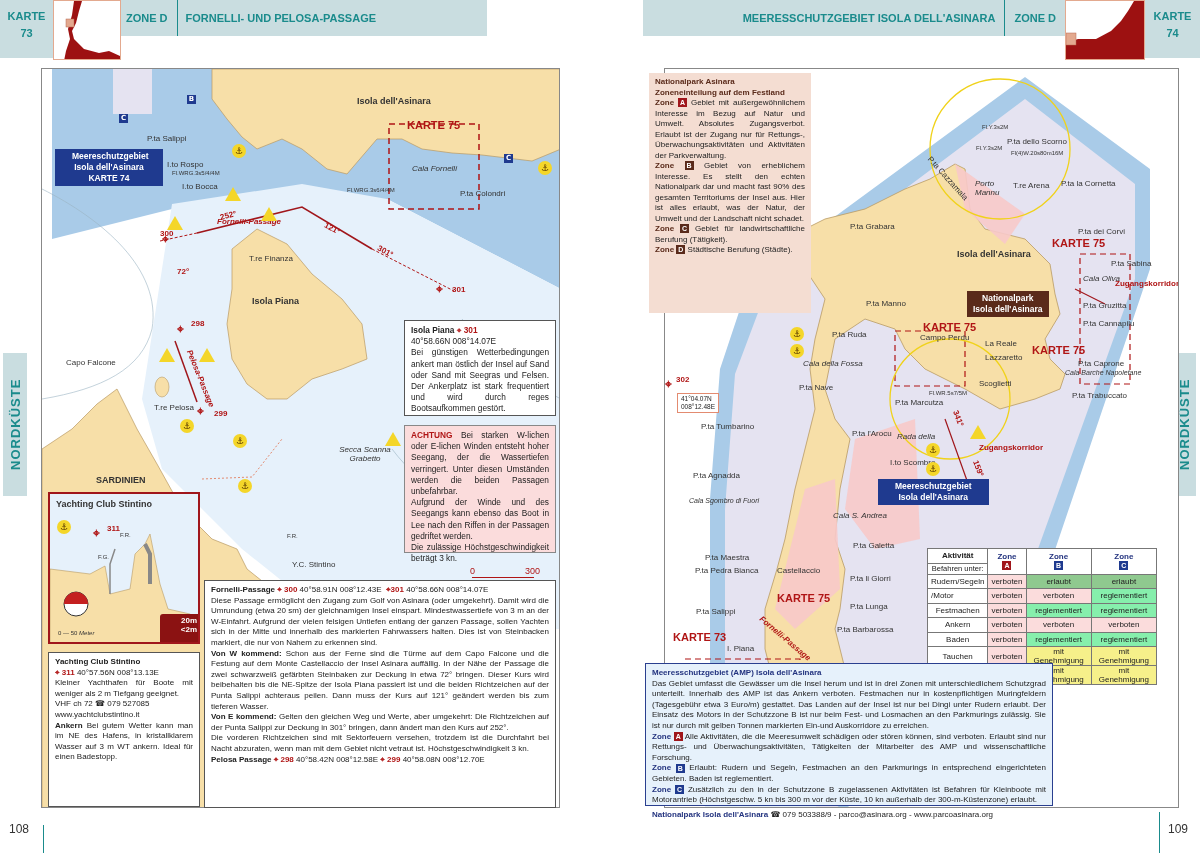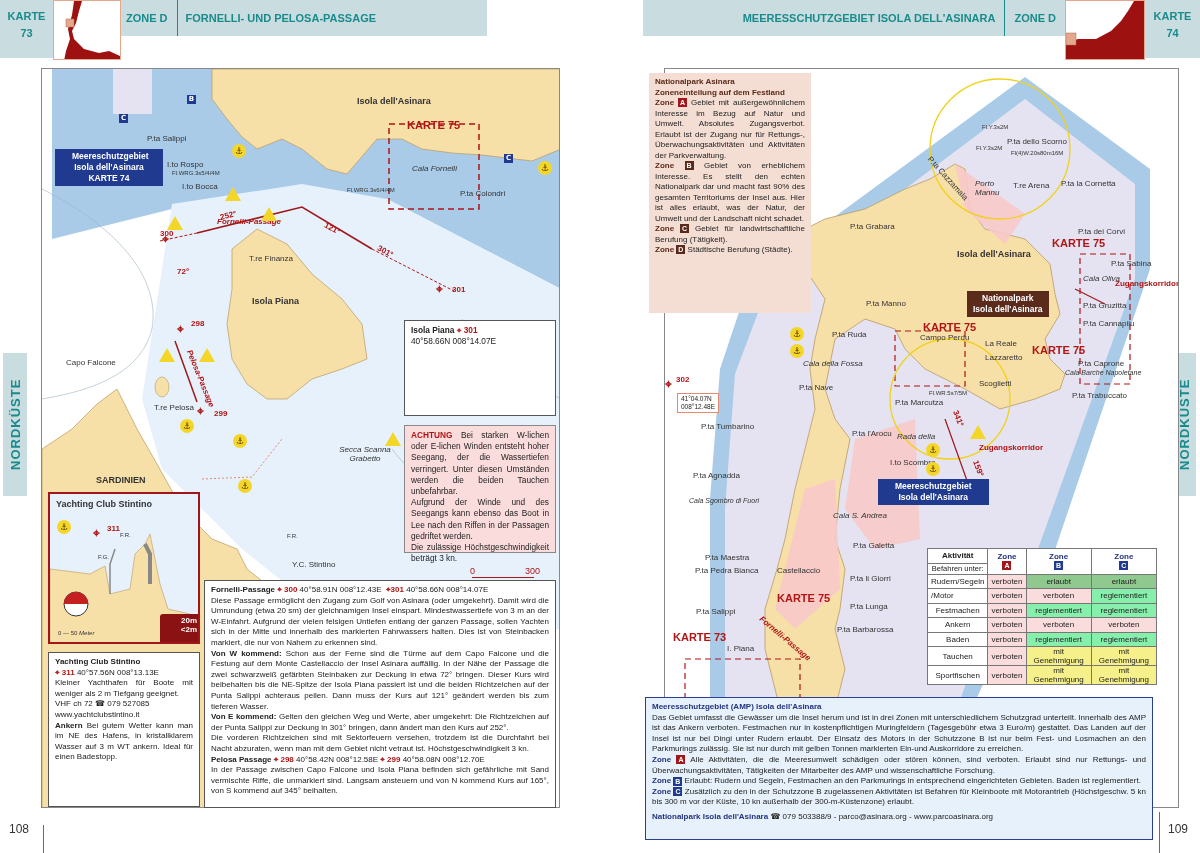--- a/index.html
+++ b/index.html
@@ -153,24 +153,25 @@
     <span style="position:absolute;left:0;top:0;">0</span>
     <span style="position:absolute;left:55px;top:0;">300</span>
     <div style="position:absolute;left:2px;top:11px;width:62px;height:1px;background:#b01515;"></div>
     <span style="position:absolute;left:14px;top:13px;">Meter</span>
   </div>
 </div>
 
 <div class="abs info-box" style="left:404px;top:320px;width:152px;height:96px;">
   <div><b class="t">Isola Piana</b> <span class="red">⌖</span> <span class="red">301</span></div>
   <div>40°58.66N 008°14.07E</div>
+  <div>Bei günstigen Wetterbedingungen ankert man östlich der Insel auf Sand oder Sand mit Seegras und Felsen. Der Ankerplatz ist stark frequentiert und wird durch reges Bootsaufkommen gestört.</div>
 </div>
 
 <div class="abs info-box pink-box" style="left:404px;top:425px;width:152px;height:128px;border-color:#888;">
-  <div><span class="red">ACHTUNG</span> <span>Bei starken W-lichen oder E-lichen Winden entsteht hoher Seegang, der die Wassertiefen verringert. Unter diesen Umständen werden die beiden Tauchen unbefahrbar.</span></div>
+  <div><span class="red">ACHTUNG</span> <span>Bei starken W-lichen oder E-lichen Winden entsteht hoher Seegang, der die Wassertiefen verringert. Unter diesen Umständen werden die beiden Passagen unbefahrbar.</span></div>
   <div>Aufgrund der Winde und des Seegangs kann ebenso das Boot in Lee nach den Riffen in der Passagen gedriftet werden.</div>
   <div>Die zulässige Höchstgeschwindigkeit beträgt 3 kn.</div>
 </div>
 
 <div class="abs" style="left:48px;top:492px;width:152px;height:152px;border:2px solid #a0161b;background:#e6f1fb;overflow:hidden;">
   <svg width="152" height="152" style="position:absolute;left:0;top:0;">
     <path d="M0,75 L40,80 L55,72 L60,100 L80,95 L85,60 L95,50 L100,40 L110,90 L118,115 L140,120 L152,130 L152,152 L0,152 Z" fill="#f7dfa8" stroke="#b99a63" stroke-width="0.6"></path>
     <polyline points="60,100 60,70 65,55" fill="none" stroke="#888" stroke-width="1.5"></polyline>
     <polyline points="95,50 100,60 100,90" fill="none" stroke="#888" stroke-width="4"></polyline>
     <circle cx="26" cy="110" r="12" fill="#fff" stroke="#333" stroke-width="1"></circle>
@@ -200,21 +201,20 @@
   <div><b class="t">Ankern</b> <span>Bei gutem Wetter kann man im NE des Hafens, in kristallklarem Wasser auf 3 m WT ankern. Ideal für einen Badestopp.</span></div>
 </div>
 
 <div class="abs info-box" style="left:204px;top:580px;width:352px;height:228px;font-size:8px;line-height:10.6px;">
   <div><b class="t">Fornelli-Passage</b> <span class="red">⌖</span> <span class="red">300</span> <span>40°58.91N 008°12.43E</span> &nbsp;<span class="red">⌖</span><span class="red">301</span> <span>40°58.66N 008°14.07E</span></div>
   <div>Diese Passage ermöglicht den Zugang zum Golf von Asinara (oder umgekehrt). Damit wird die Umrundung (etwa 20 sm) der gleichnamigen Insel einspart. Mindestwassertiefe von 3 m an der W-Einfahrt. Aufgrund der vielen felsigen Untiefen entlang der ganzen Passage, sollen Yachten sich in der Mitte und innerhalb des markierten Fahrwassers halten. Dies ist von Steinbacken markiert, die nur von Nahem zu erkennen sind.</div>
   <div><b class="t">Von W kommend:</b> <span>Schon aus der Ferne sind die Türme auf dem Capo Falcone und die Festung auf dem Monte Castellaccio der Insel Asinara auffällig. In der Nähe der Passage die zwei schwarzweiß gefärbten Steinbaken zur Deckung in etwa 72° bringen. Dieser Kurs wird beibehalten bis die NE-Spitze der Isola Piana passiert ist und die beiden Richtzeichen auf der Punta Salippi achteraus peilen. Dann muss der Kurs auf 121° geändert werden bis zum tieferen Wasser.</span></div>
   <div><b class="t">Von E kommend:</b> <span>Gelten den gleichen Weg und Werte, aber umgekehrt: Die Richtzeichen auf der Punta Salippi zur Deckung in 301° bringen, dann ändert man den Kurs auf 252°.</span></div>
   <div>Die vorderen Richtzeichen sind mit Sektorfeuern versehen, trotzdem ist die Durchfahrt bei Nacht abzuraten, wenn man mit dem Gebiet nicht vetraut ist. Höchstgeschwindigkeit 3 kn.</div>
   <div><b class="t">Pelosa Passage</b> <span class="red">⌖</span> <span class="red">298</span> <span>40°58.42N 008°12.58E</span> <span class="red">⌖</span> <span class="red">299</span> <span>40°58.08N 008°12.70E</span></div>
-  <div>In der Passage zwischen Capo Falcone und Isola Piana befinden sich gefährliche mit Sand vermischte Riffe, die unmarkiert sind. Langsam ansteuern und von N kommend Kurs auf 165°, von S kommend auf 345° beihalten.</div>
 </div>
 
 <div class="abs page-num" style="left:9px;top:822px;">108</div>
 <div class="abs vline" style="left:43px;top:825px;height:28px;"></div>
 
 <div class="abs hdr-bar" style="left:643px;top:0;width:422px;height:36px;justify-content:flex-end;">
   <span style="padding-right:9px;">MEERESSCHUTZGEBIET ISOLA DELL'ASINARA</span>
   <span style="padding:0 9px;border-left:1px solid #1a8b8c;height:36px;line-height:36px;">ZONE D</span>
 </div>
 <div class="abs thumb" style="left:1065px;top:0;width:80px;height:60px;">
@@ -405,21 +405,21 @@
       </tr>
   <tr>
         <td>Sportfischen</td>
         <td class="c-v">verboten</td>
         <td class="c-g">mit Genehmigung</td>
         <td class="c-g">mit Genehmigung</td>
       </tr>
 </tbody>
   </table>
 
-<div class="abs info-box blue-box" style="left:645px;top:697px;width:508px;height:143px;font-size:8px;line-height:10.6px;">
+<div class="abs info-box blue-box" style="left:645px;top:663px;width:408px;height:143px;font-size:8px;line-height:10.6px;">
   <div><span class="navy">Meeresschutzgebiet (AMP) Isola dell'Asinara</span></div>
   <div>Das Gebiet umfasst die Gewässer um die Insel herum und ist in drei Zonen mit unterschiedlichem Schutzgrad unterteilt. Innerhalb des AMP ist das Ankern verboten. Festmachen nur in kostenpflichtigen Muringfeldern (Tagesgebühr etwa 3 Euro/m) gestattet. Das Landen auf der Insel ist nur bei Dingi unter Rudern erlaubt. Der Einsatz des Motors in der Schutzzone B ist nur beim Fest- und Losmachen an den Parkmurings zulässig. Sie ist nur durch mit gelben Tonnen markierten Ein-und Auskorridore zu erreichen.</div>
   <div><span class="navy">Zone</span> <span class="zone-sq zA">A</span> <span>Alle Aktivitäten, die die Meeresumwelt schädigen oder stören können, sind verboten. Erlaubt sind nur Rettungs- und Überwachungsaktivitäten, Tätigkeiten der Mitarbeiter des AMP und wissenschaftliche Forschung.</span></div>
   <div><span class="navy">Zone</span> <span class="zone-sq zB">B</span> <span>Erlaubt: Rudern und Segeln, Festmachen an den Parkmurings in entsprechend eingerichteten Gebieten. Baden ist reglementiert.</span></div>
   <div><span class="navy">Zone</span> <span class="zone-sq zC">C</span> <span>Zusätzlich zu den in der Schutzzone B zugelassenen Aktivitäten ist Befahren für Kleinboote mit Motorantrieb (Höchstgeschw. 5 kn bis 300 m vor der Küste, 10 kn außerhalb der 300-m-Küstenzone) erlaubt.</span></div>
   <div style="margin-top:4px;"><span class="navy">Nationalpark Isola dell'Asinara</span> <span>☎</span> <span>079 503388/9 - parco@asinara.org - www.parcoasinara.org</span></div>
 </div>
 
 <div class="abs vline" style="left:1159px;top:812px;height:41px;"></div>
 <div class="abs page-num" style="left:1168px;top:822px;">109</div>

